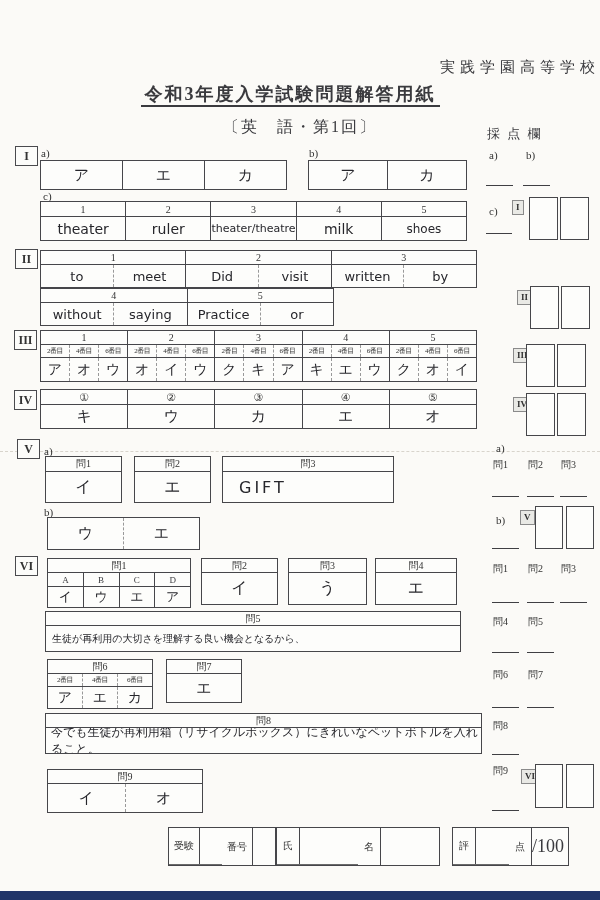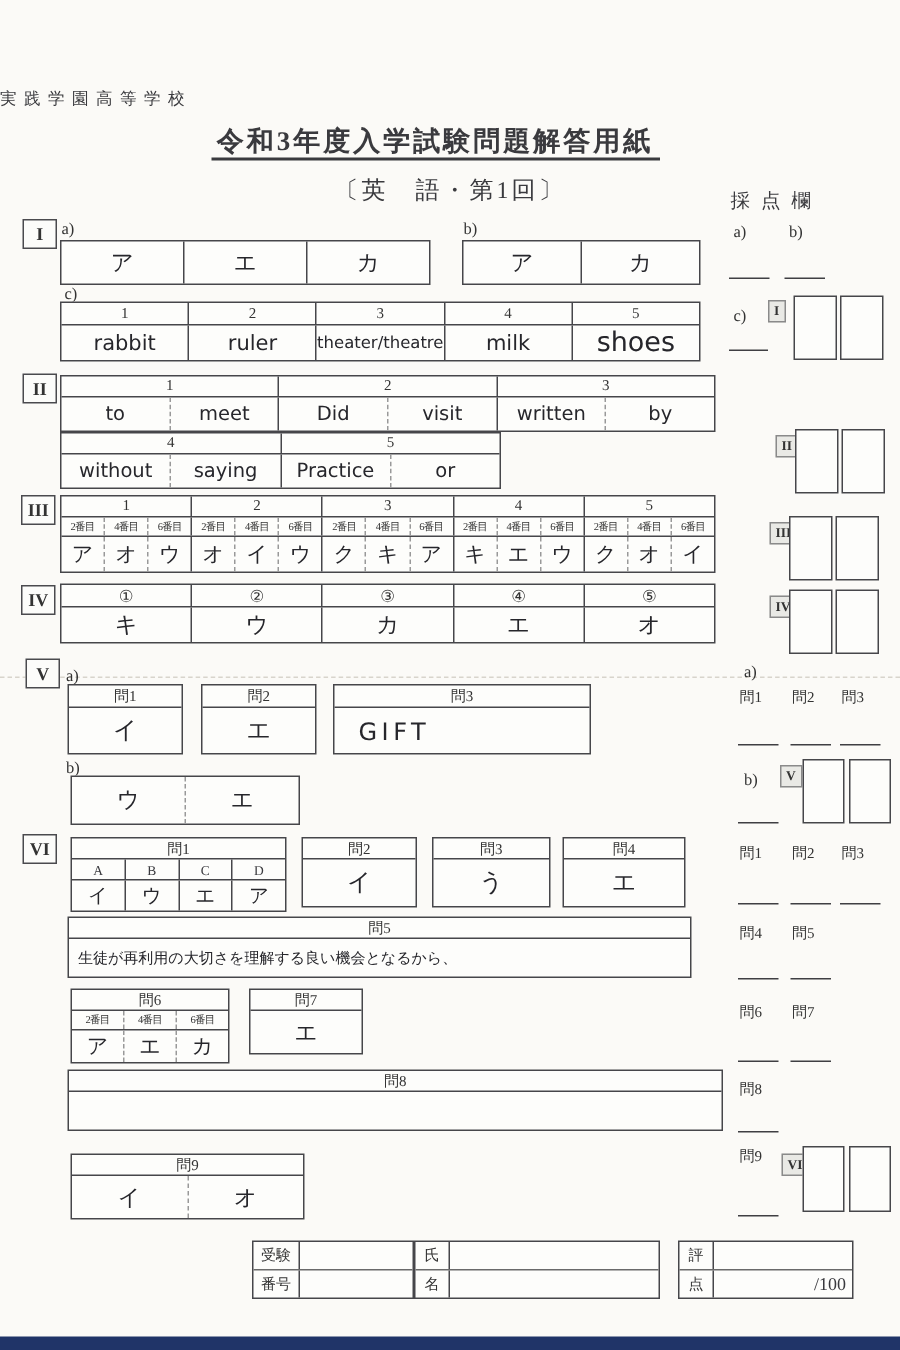--- a/index.html
+++ b/index.html
@@ -23,33 +23,33 @@
   .hw{font-family:"DejaVu Sans",sans-serif;color:#26262b}
   .k{font-size:15px}
   .rn{position:absolute;width:21px;height:18px;border:1.5px solid #4a4a4e;
     display:flex;align-items:center;justify-content:center;font-size:12px;
     color:#333;background:#fcfcfa;font-weight:bold}
   .mini{position:absolute;font-size:9px;border:1px solid #8a8a8a;background:#e9e9e5;
     padding:0 3px;height:13px;line-height:13px;color:#333;font-weight:bold}
   .sbox{position:absolute;width:27px;height:41px;border:1.3px solid #46464a;background:#fdfdfb}
   .line{position:absolute;width:27px;border-top:1.5px solid #3f3f43}
   .fbox{position:absolute;border:1.5px solid #46464a;box-sizing:border-box;
-    display:flex;flex-direction:column;background:#fdfdfb}
+    display:flex;background:#fdfdfb}
   .frow{flex:1;display:flex;min-height:0}
   .frow.mid{border-bottom:1px solid #6a6a6a}
   .flab{display:flex;align-items:center;justify-content:center;
     border-right:1px solid #46464a;font-size:10px;color:#333}
   .fval{flex:1;display:flex;align-items:center}
 </style>
 </head>
 <body>
 
 <div class="sheet">
 
-  <div class="abs" style="left:0;top:58px;width:600px;text-align:left;font-size:11px;letter-spacing:5px">実践学園高等学校</div>
+  <div class="abs" style="left:0;top:58px;width:600px;text-align:right;font-size:15px;letter-spacing:5px">実践学園高等学校</div>
   <div class="abs" style="left:0;top:82px;width:580px;text-align:center">
     <span style="font-size:18px;font-weight:bold;letter-spacing:2px;border-bottom:2px solid #3a3a3e;padding:0 4px 1px">令和3年度入学試験問題解答用紙</span>
   </div>
   <div class="abs" style="left:0;top:117px;width:600px;text-align:center;font-size:16px;letter-spacing:2px">〔英　語・第1回〕</div>
   <div class="abs" style="left:487px;top:125px;font-size:13px;letter-spacing:2px;font-weight:normal">採 点 欄</div>
 
   <div class="abs" style="left:0;top:451px;width:600px;border-top:1px dashed #d8d4cc"></div>
 
   <div class="rn" style="left:15px;top:146px">I</div>
   <div class="abs lbl" style="left:41px;top:147px">a)</div>
@@ -70,25 +70,25 @@
   <div class="abs lbl" style="left:43px;top:190px">c)</div>
   <div class="box" style="left:40px;top:201px;width:427px;height:40px">
     <div class="hdr" style="height:14px">
       <div class="c num">1</div>
       <div class="c sl num">2</div>
       <div class="c sl num">3</div>
       <div class="c sl num">4</div>
       <div class="c sl num">5</div>
     </div>
     <div class="r">
-      <div class="c hw" style="font-size:14px">rabbit</div>
+      <div class="c hw" style="font-size:14px">theater</div>
       <div class="c sl hw" style="font-size:14px">ruler</div>
       <div class="c sl hw" style="font-size:11px">theater/theatre</div>
       <div class="c sl hw" style="font-size:14px">milk</div>
-      <div class="c sl hw" style="font-size:18px">shoes</div>
+      <div class="c sl hw" style="font-size:12px">shoes</div>
     </div>
   </div>
 
   <div class="rn" style="left:15px;top:249px">II</div>
   <div class="box" style="left:40px;top:250px;width:437px;height:38px">
     <div class="hdr" style="height:13px">
       <div class="c num">1</div>
       <div class="c sl num">2</div>
       <div class="c sl num">3</div>
     </div>
@@ -311,20 +311,23 @@
       <div class="c qlbl">問7</div>
     </div>
     <div class="r">
         <div class="c hw" style="font-size:15px">エ</div>
       </div>
   </div>
   <div class="box" style="left:45px;top:713px;width:437px;height:41px">
     <div class="hdr" style="height:13px">
       <div class="c qlbl">問8</div>
     </div>
+    <div class="r">
+        <div class="c hw" style="font-size:12px;justify-content:flex-start;padding-left:5px">今でも生徒が再利用箱（リサイクルボックス）にきれいなペットボトルを入れること。</div>
+      </div>
   </div>
   <div class="box" style="left:47px;top:769px;width:156px;height:44px">
     <div class="hdr" style="height:13px">
       <div class="c qlbl">問9</div>
     </div>
     <div class="r">
       <div class="c hw k">イ</div>
       <div class="c dl hw k">オ</div>
     </div>
   </div>
@@ -406,19 +409,19 @@
       <div class="fval"></div>
     </div>
   </div>
   <div class="fbox" style="left:452px;top:827px;width:117px;height:39px">
     <div class="frow mid">
       <div class="flab" style="flex:0 0 22px">評</div>
       <div class="fval"></div>
     </div>
     <div class="frow">
       <div class="flab" style="flex:0 0 22px">点</div>
-      <div class="fval" style="justify-content:flex-end;padding-right:4px;font-size:12px">/100</div>
+      <div class="fval" style="justify-content:flex-end;padding-right:4px;font-size:18px">/100</div>
     </div>
   </div>
 
   <div class="abs" style="left:0;top:891px;width:600px;height:9px;background:#203468"></div>
 
 </div>
 
 </body></html>

